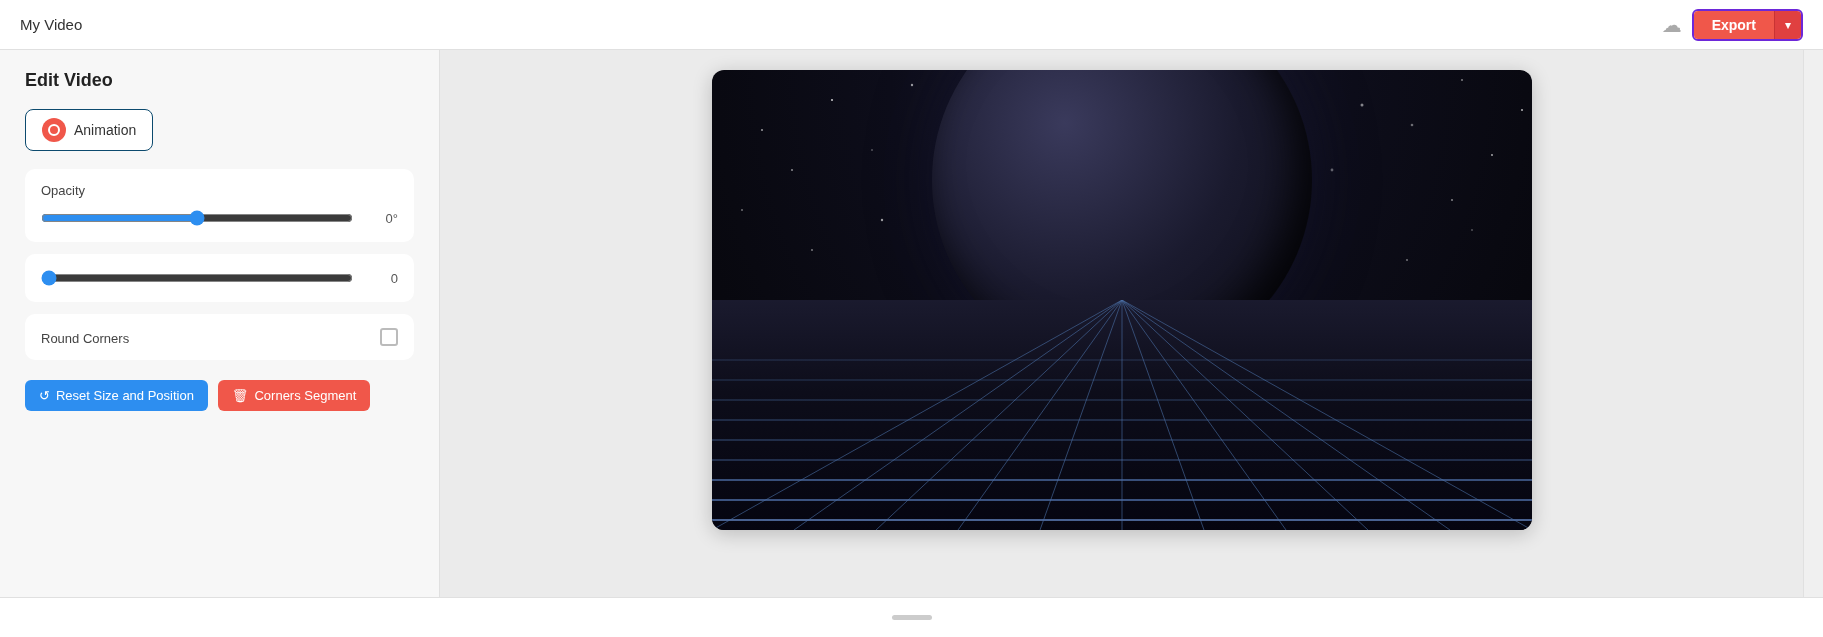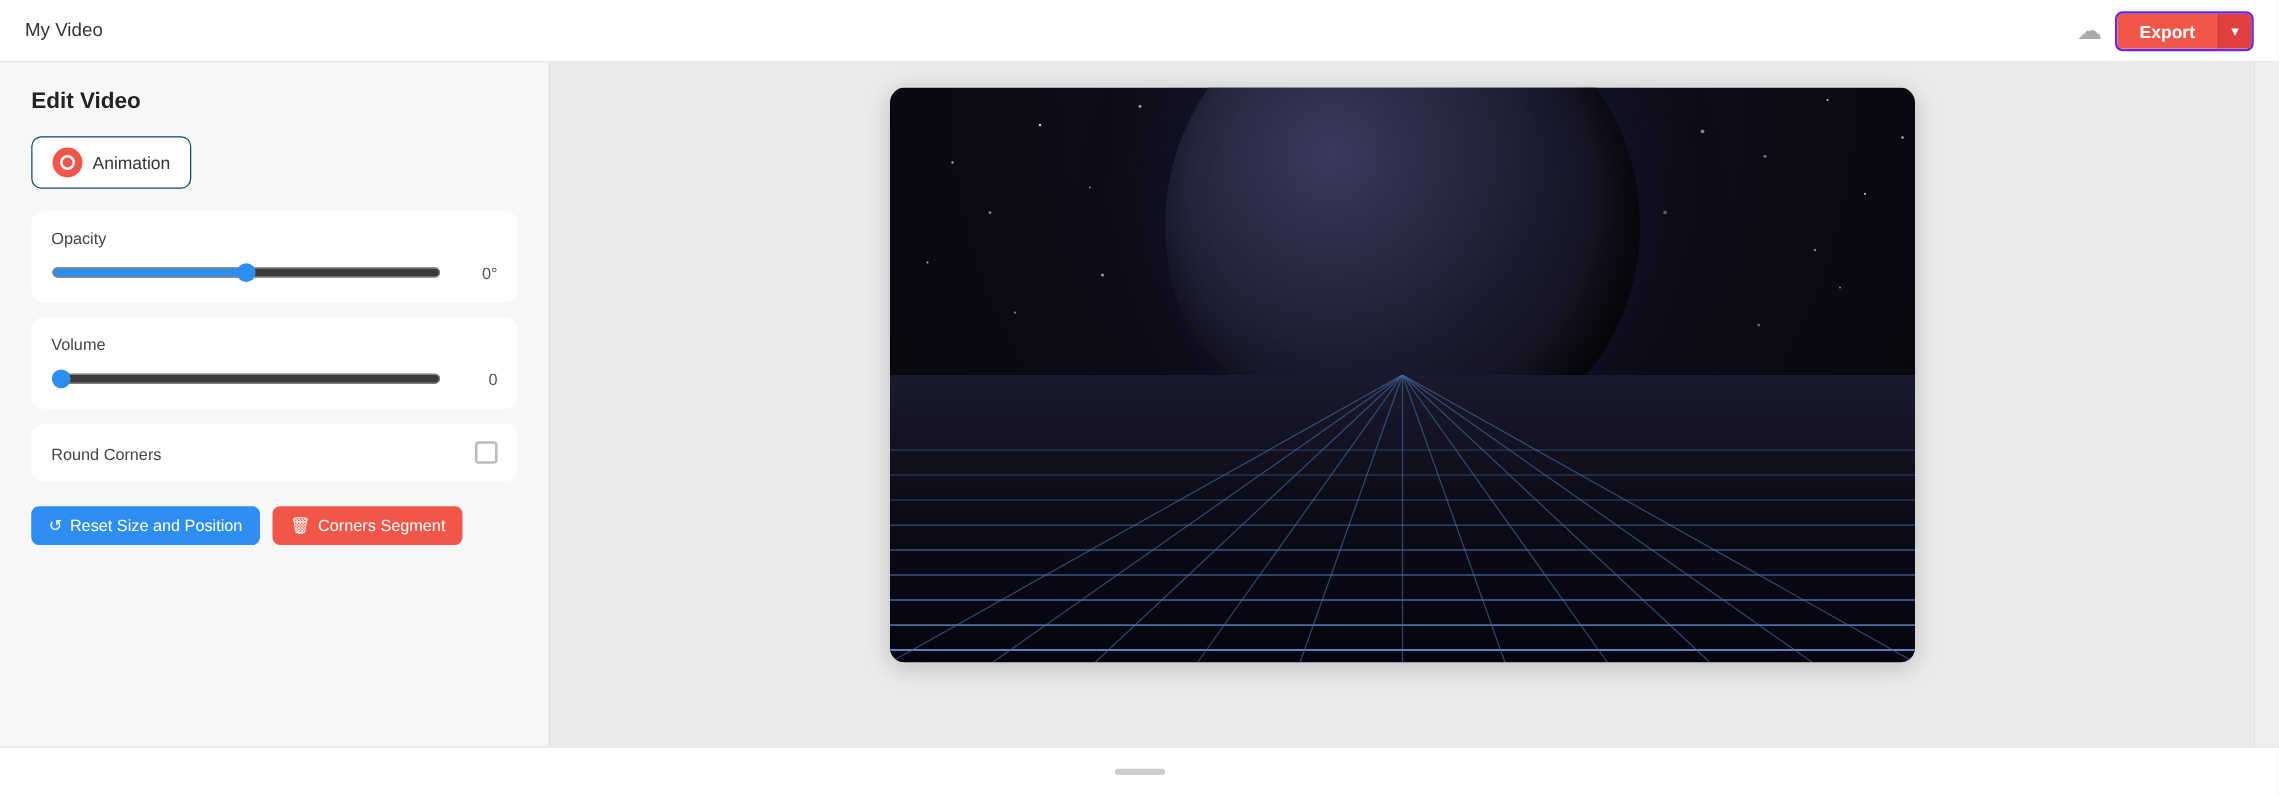--- a/index.html
+++ b/index.html
@@ -312,21 +312,20 @@
       <div class="control-label">Opacity</div>
       <div class="slider-row">
         <div class="slider-wrap">
           <input type="range" min="-180" max="180" value="0" style="width: 100%; accent-color: rgb(45, 142, 240);">
         </div>
         <span class="slider-value">0°</span>
       </div>
     </div>
 
     <div class="control-card">
-      <div class="control-label">Volume</div>
       <div class="slider-row">
         <div class="slider-wrap">
           <input type="range" min="0" max="100" value="0" style="width: 100%; accent-color: rgb(45, 142, 240);">
         </div>
         <span class="slider-value">0</span>
       </div>
     </div>
 
     <div class="control-card">
       <div class="round-corners-row">

